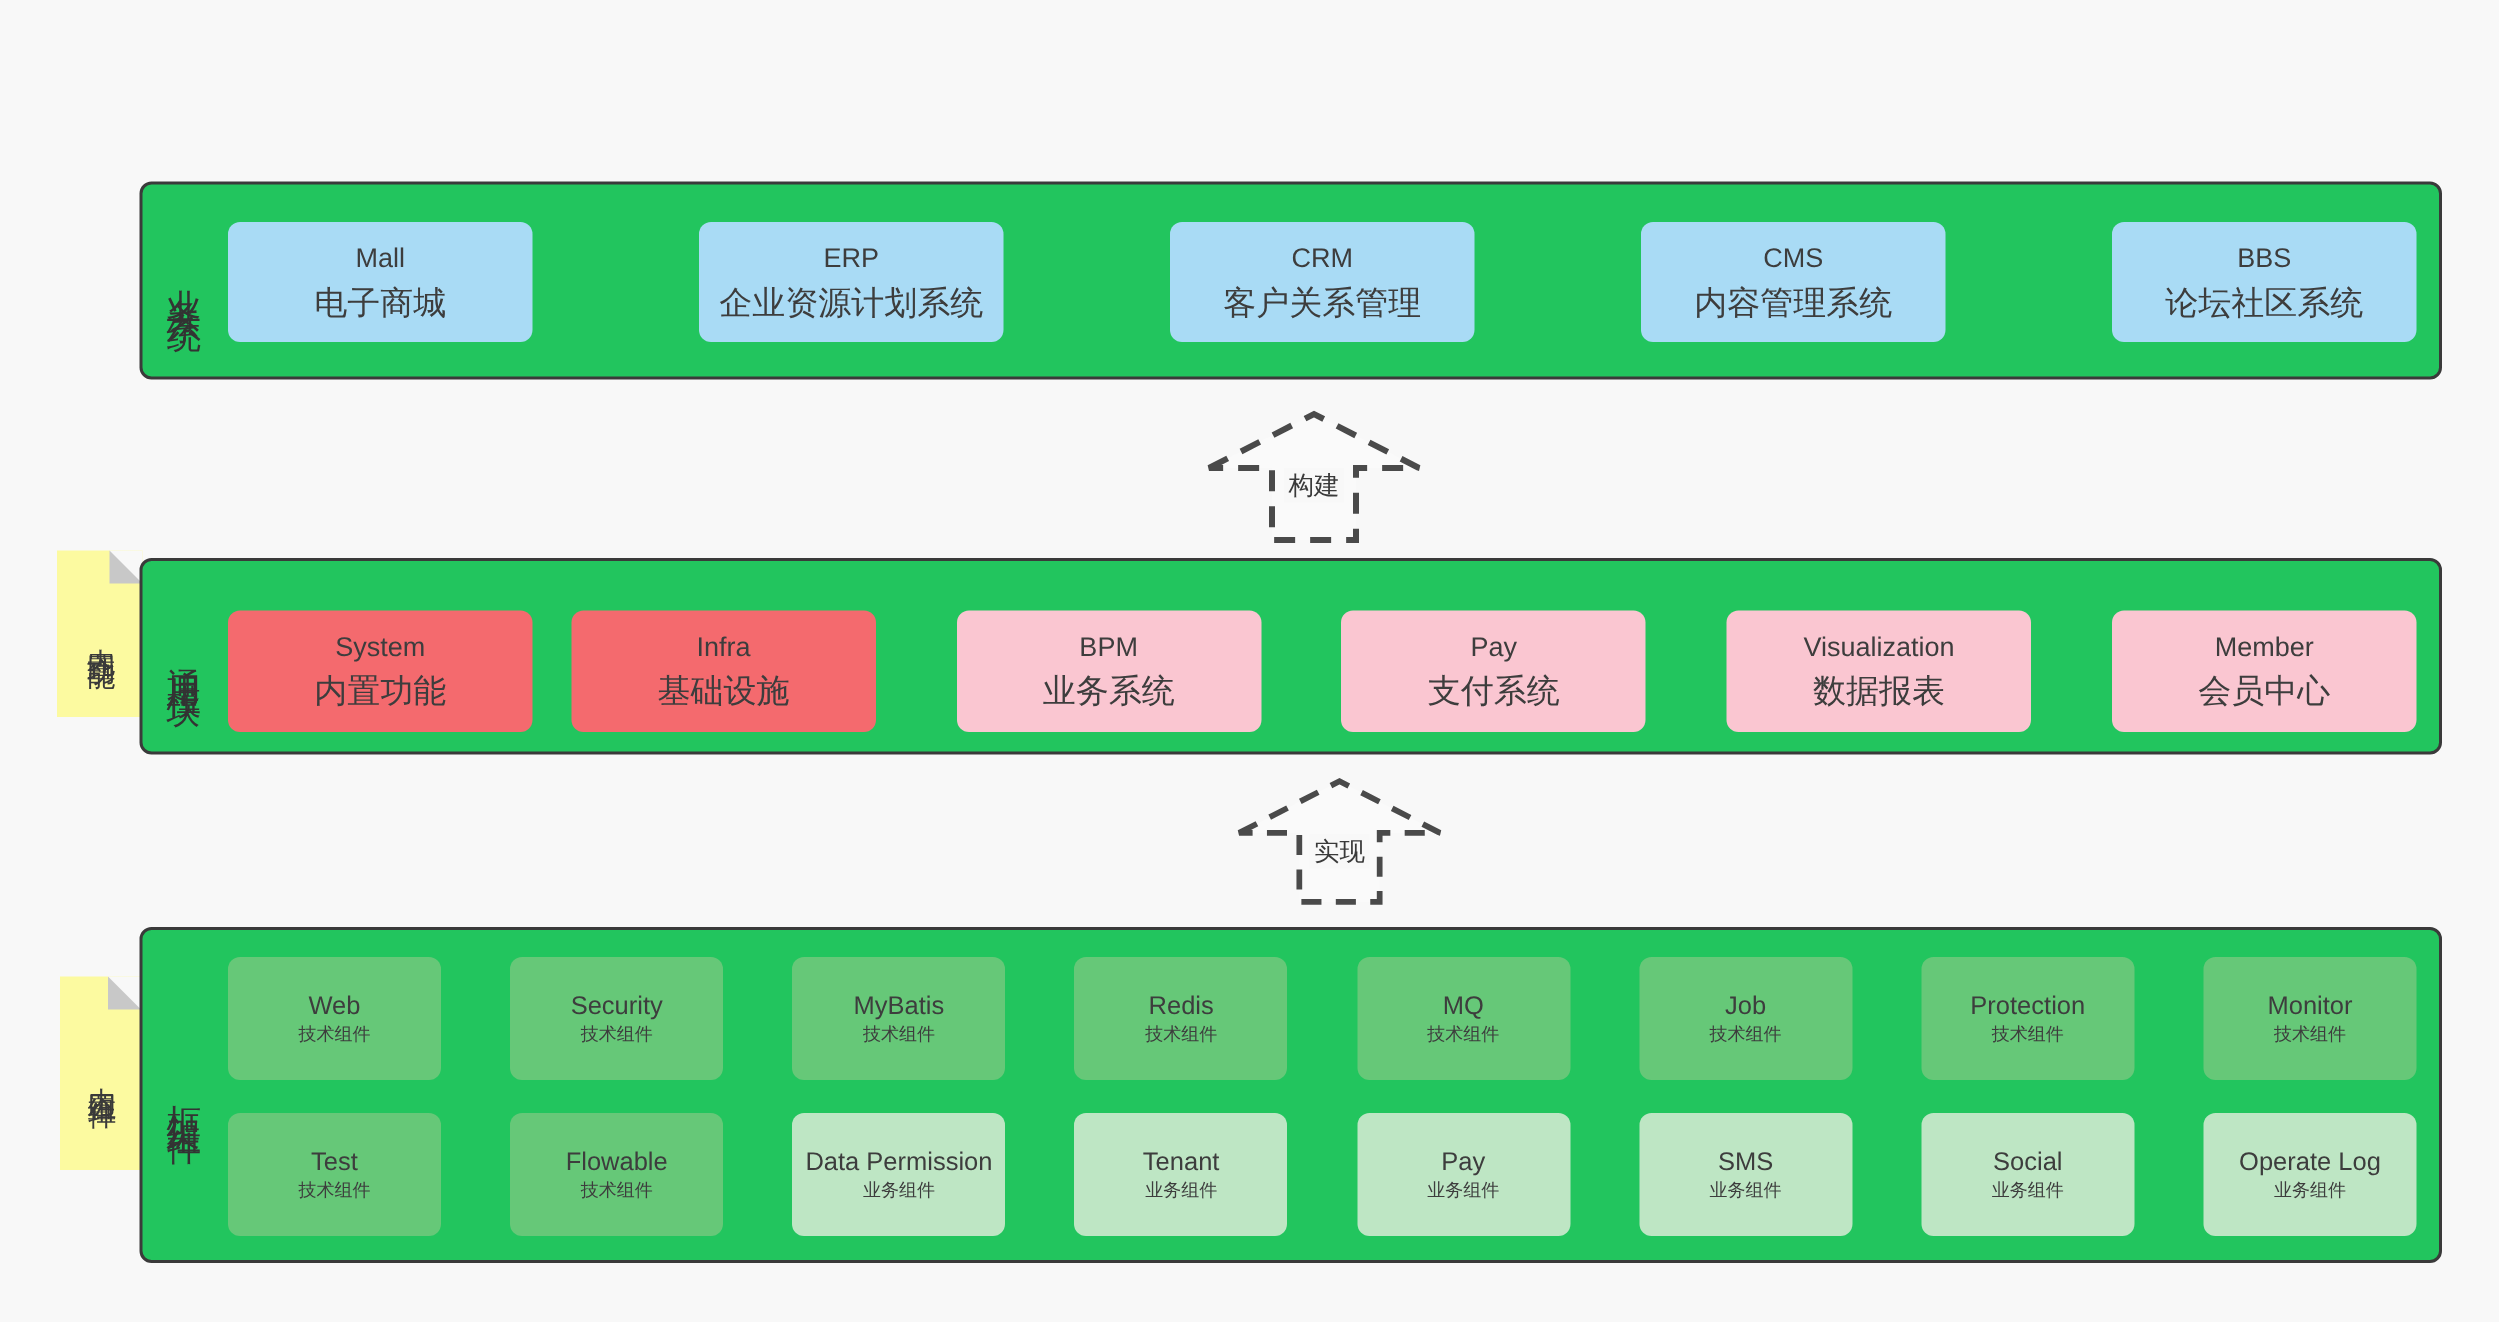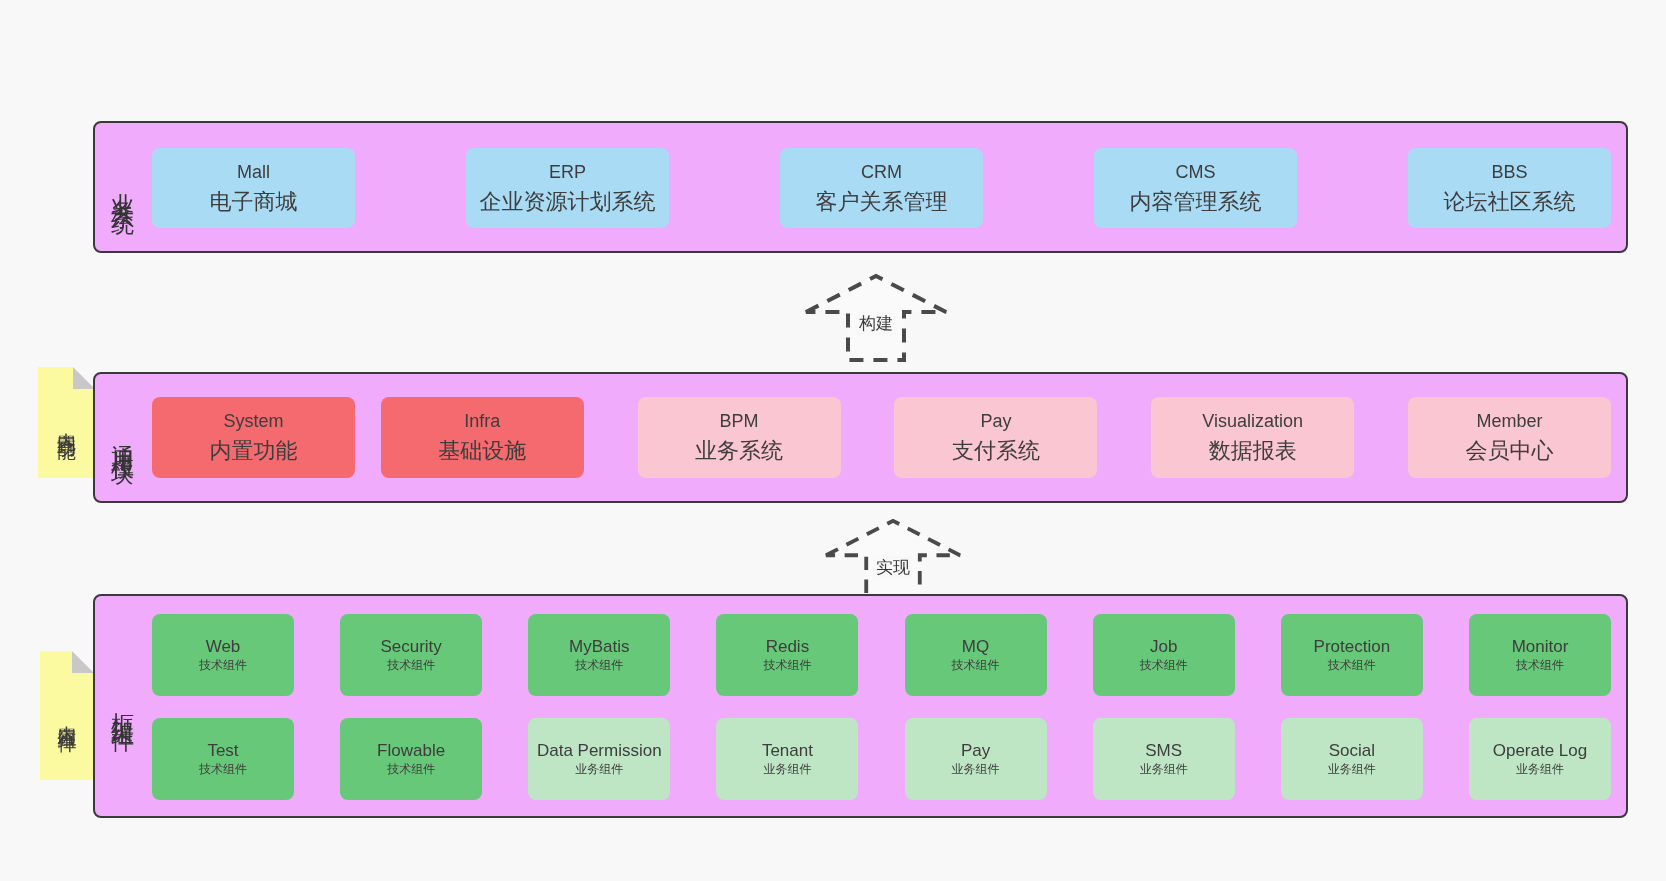--- a/index.html
+++ b/index.html
@@ -10,49 +10,49 @@
   .page{
     position:relative;
     width:1666px;height:881px;
     background:#f8f8f8;
     overflow:hidden;
   }
   
   .band{
     position:absolute;
     left:93px;width:1535px;
-    background:#f0abfc;
+    background:#22c55e;
     border:2px solid #3a3a3a;
     border-radius:8px;
     box-sizing:border-box;
     z-index:1;
   }
   .band-top{top:121px;height:132px;}
   .band-mid{top:372px;height:131px;}
-  .band-bottom{top:594px;height:224px;}
+  .band-bottom{top:618px;height:224px;}
   .band-label{
     position:absolute;
     left:13px;top:50%;
     transform:translateY(-50%);
     writing-mode:vertical-rl;
     text-orientation:upright;
     font-size:23px;
     letter-spacing:6px;
     color:#333333;
     white-space:nowrap;
   }
   
   .row{
     position:absolute;
     left:57px;right:15px;
     display:flex;
     justify-content:space-between;
   }
   .row-top{top:25px;height:80px;}
-  .row-mid{top:23px;height:81px;justify-content:space-between;}
+  .row-mid{top:33px;height:81px;justify-content:space-between;}
   .row-b1{top:18px;height:82px;}
   .row-b2{top:122px;height:82px;}
   .box{
     border-radius:8px;
     display:flex;
     flex-direction:column;
     align-items:center;
     justify-content:center;
     text-align:center;
     color:#3d3d3d;

